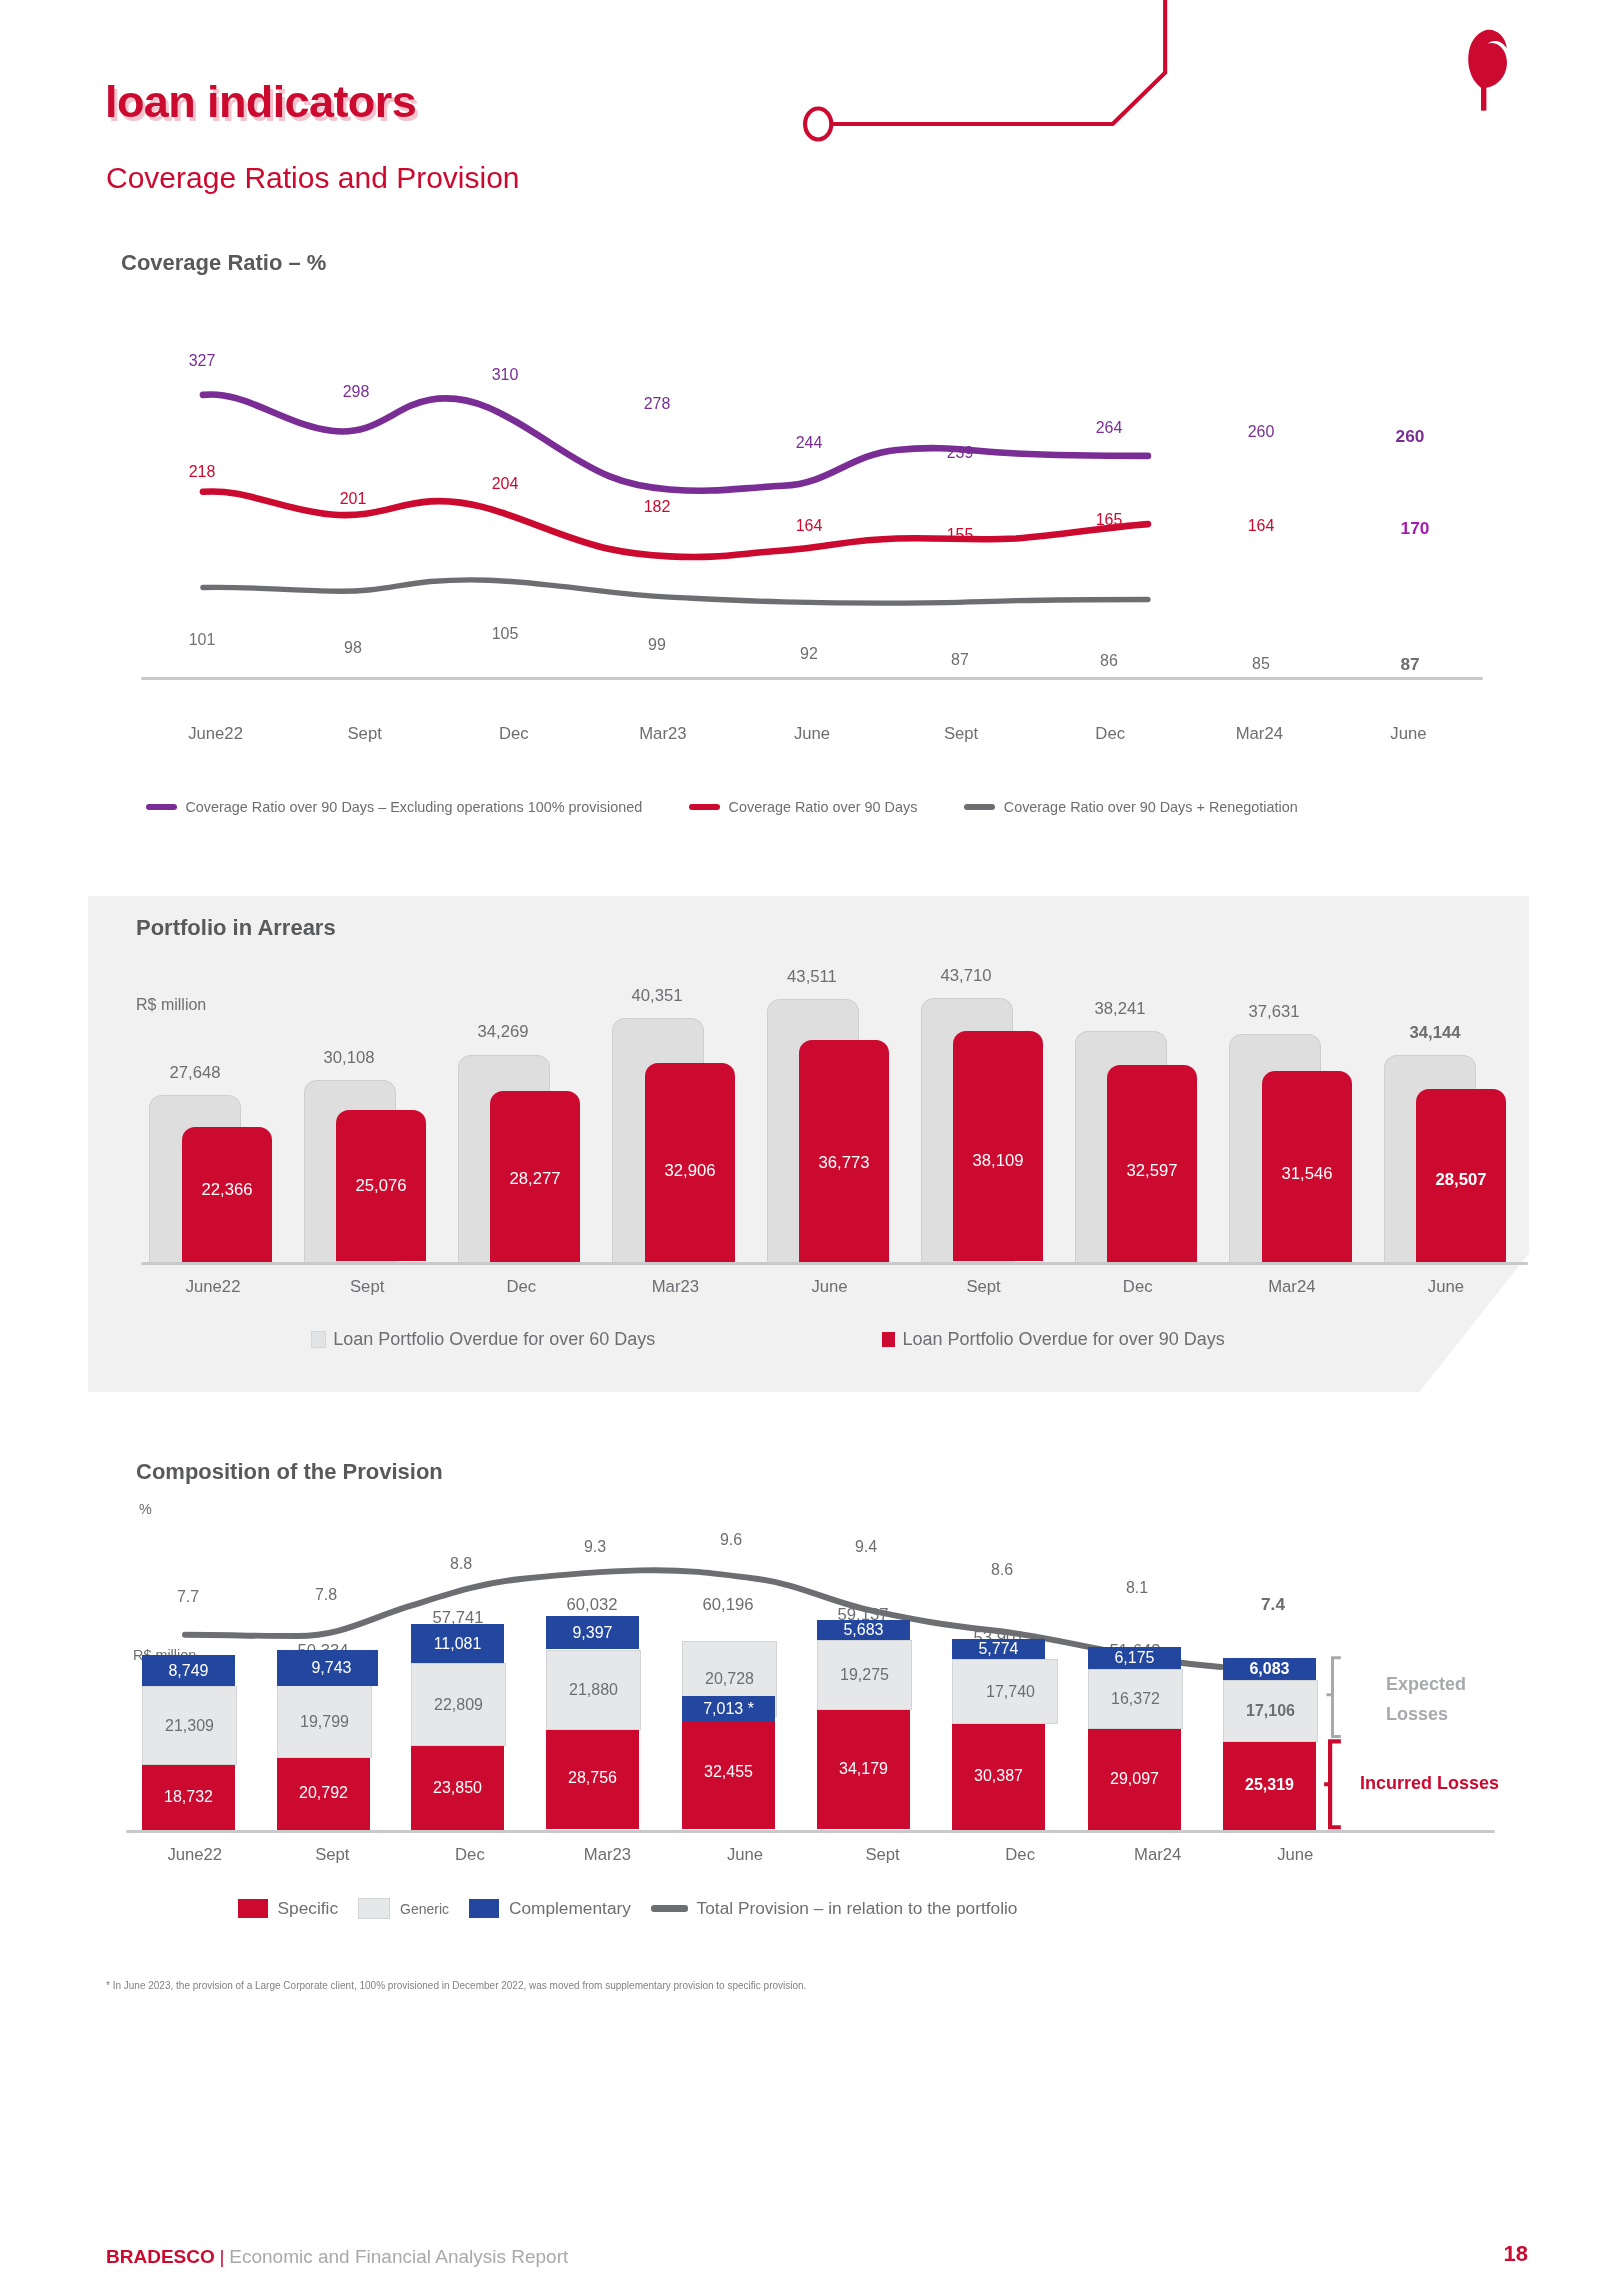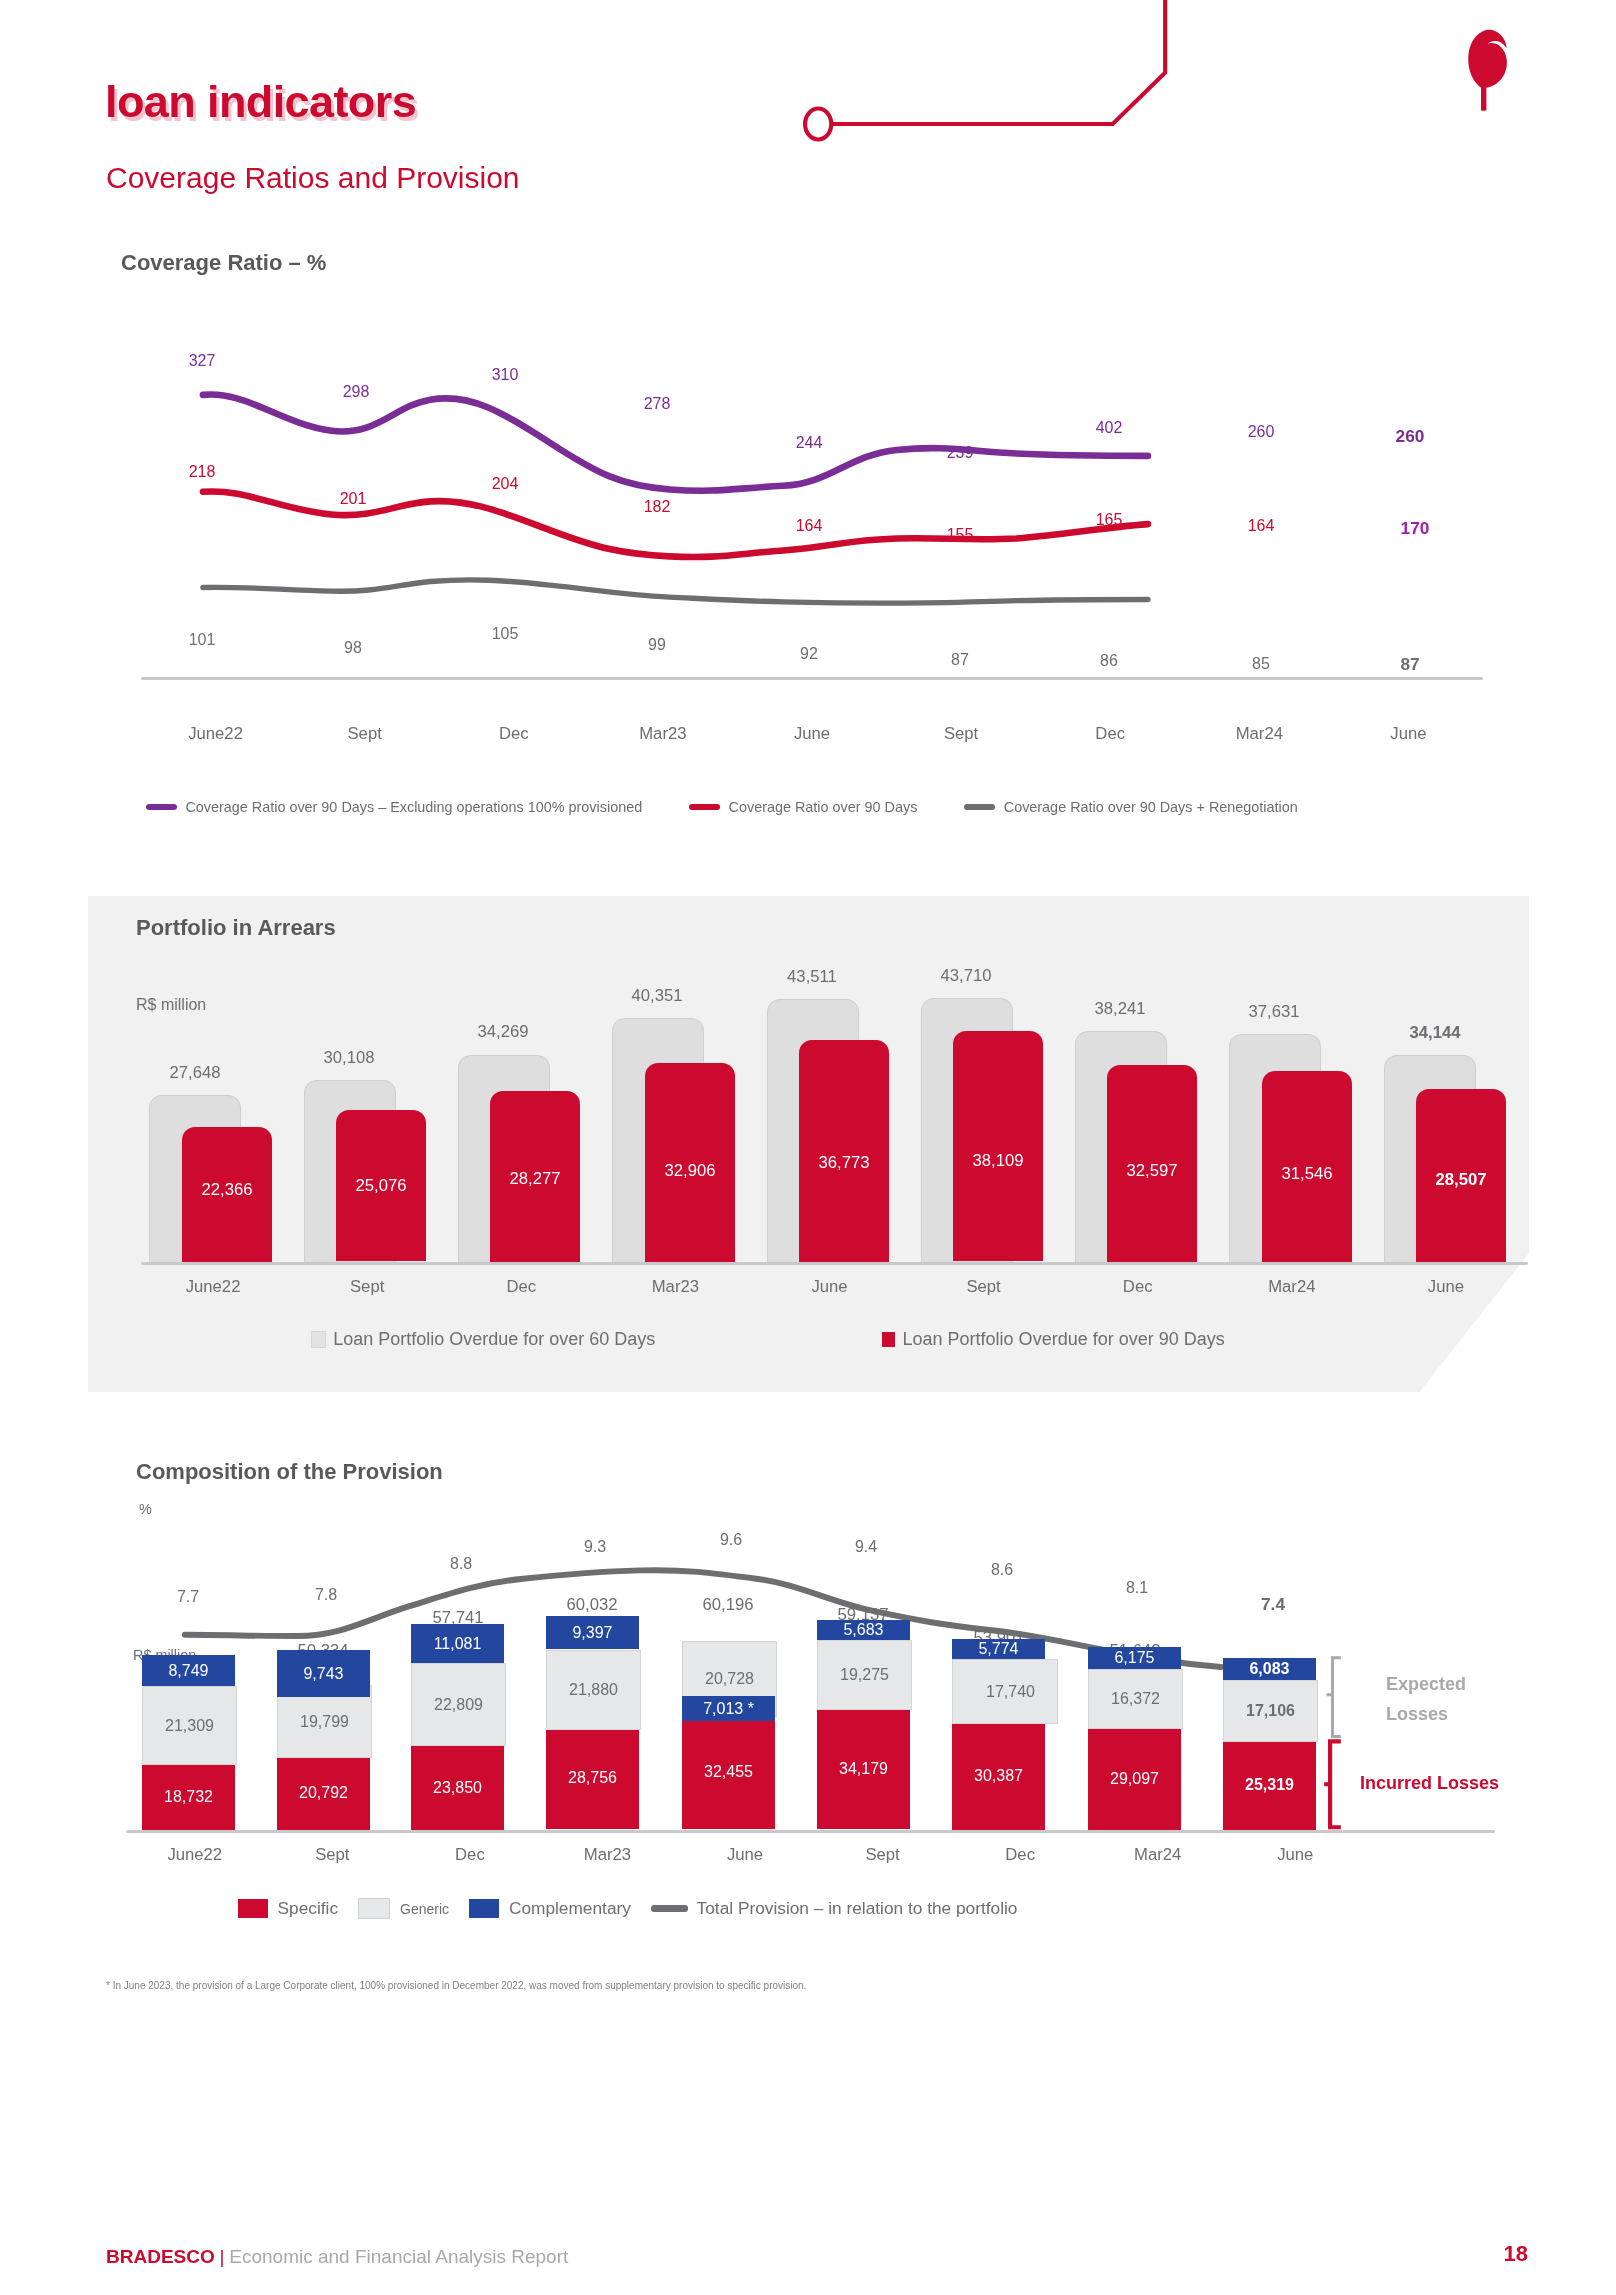--- a/index.html
+++ b/index.html
@@ -96,21 +96,21 @@
            C700 386 740 394 820 398 C900 402 930 404 1010 406 C1090 408 1120 408 1200 408
            C1280 408 1320 406 1400 404 C1480 402 1540 402 1620 402" fill="none" stroke="#6D6E71" stroke-width="9" stroke-linecap="round"></path>
 </svg>
 
 <div class="vlabel" style="left:169px;top:352px;width:66px;color:#7B2D96;">327</div>
 <div class="vlabel" style="left:323px;top:383px;width:66px;color:#7B2D96;">298</div>
 <div class="vlabel" style="left:472px;top:366px;width:66px;color:#7B2D96;">310</div>
 <div class="vlabel" style="left:624px;top:395px;width:66px;color:#7B2D96;">278</div>
 <div class="vlabel" style="left:776px;top:434px;width:66px;color:#7B2D96;">244</div>
 <div class="vlabel" style="left:927px;top:444px;width:66px;color:#7B2D96;">239</div>
-<div class="vlabel" style="left:1076px;top:419px;width:66px;color:#7B2D96;">402</div>
+<div class="vlabel" style="left:1076px;top:419px;width:66px;color:#7B2D96;">264</div>
 <div class="vlabel" style="left:1228px;top:423px;width:66px;color:#7B2D96;">260</div>
 <div class="vlabel b" style="left:1377px;top:426px;width:66px;color:#7B2D96;">260</div>
 
 <div class="vlabel" style="left:169px;top:463px;width:66px;color:#CC092F;">218</div>
 <div class="vlabel" style="left:320px;top:490px;width:66px;color:#CC092F;">201</div>
 <div class="vlabel" style="left:472px;top:475px;width:66px;color:#CC092F;">204</div>
 <div class="vlabel" style="left:624px;top:498px;width:66px;color:#CC092F;">182</div>
 <div class="vlabel" style="left:776px;top:517px;width:66px;color:#CC092F;">164</div>
 <div class="vlabel" style="left:927px;top:526px;width:66px;color:#CC092F;">155</div>
 <div class="vlabel" style="left:1076px;top:511px;width:66px;color:#CC092F;">165</div>
@@ -255,21 +255,21 @@
 <div class="bar-val top" style="left:939px;top:1628px;width:120px;">53,901</div>
 <div class="bar-val top" style="left:1075px;top:1641px;width:120px;">51,643</div>
 <div class="bar-val top bld" style="left:1210px;top:1657px;width:120px;">48,508</div>
 
 <div class="seg spec" style="left:142px;top:1763px;width:93px;height:67px;">18,732</div>
 <div class="seg gen" style="left:142px;top:1686px;width:93px;height:77px;">21,309</div>
 <div class="seg comp" style="left:142px;top:1655px;width:93px;height:31px;">8,749</div>
 
 <div class="seg spec" style="left:277px;top:1756px;width:93px;height:74px;">20,792</div>
 <div class="seg gen" style="left:277px;top:1685px;width:93px;height:71px;">19,799</div>
-<div class="seg comp" style="left:277px;top:1650px;width:93px;height:47px;">9,743</div>
+<div class="seg comp" style="left:277px;top:1650px;width:93px;height:36px;padding-left:8px;">9,743</div>
 
 <div class="seg spec" style="left:411px;top:1745px;width:93px;height:85px;">23,850</div>
 <div class="seg gen" style="left:411px;top:1663px;width:93px;height:81px;">22,809</div>
 <div class="seg comp" style="left:411px;top:1624px;width:93px;height:39px;">11,081</div>
 
 <div class="seg spec" style="left:546px;top:1727px;width:93px;height:102px;">28,756</div>
 <div class="seg gen" style="left:546px;top:1650px;width:93px;height:78px;">21,880</div>
 <div class="seg comp" style="left:546px;top:1616px;width:93px;height:33px;">9,397</div>
 
 <div class="seg spec" style="left:682px;top:1714px;width:93px;height:115px;">32,455</div>

